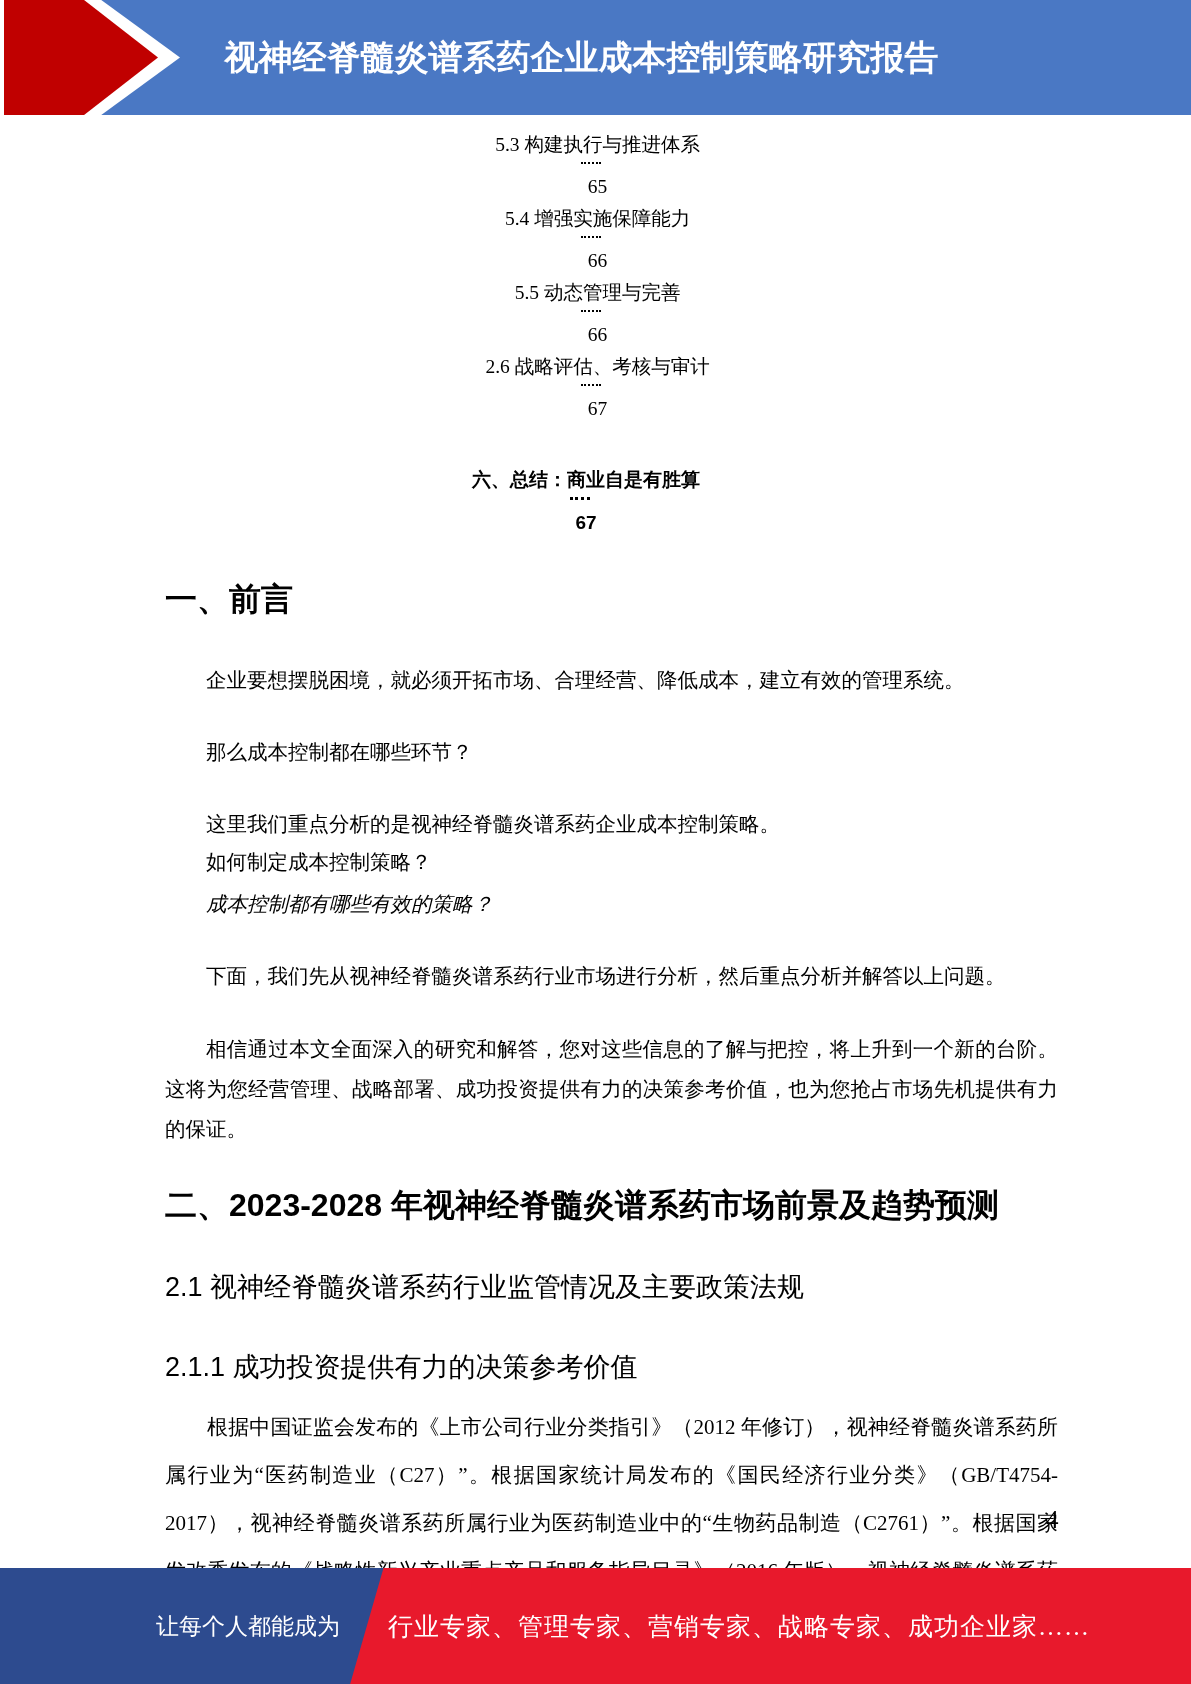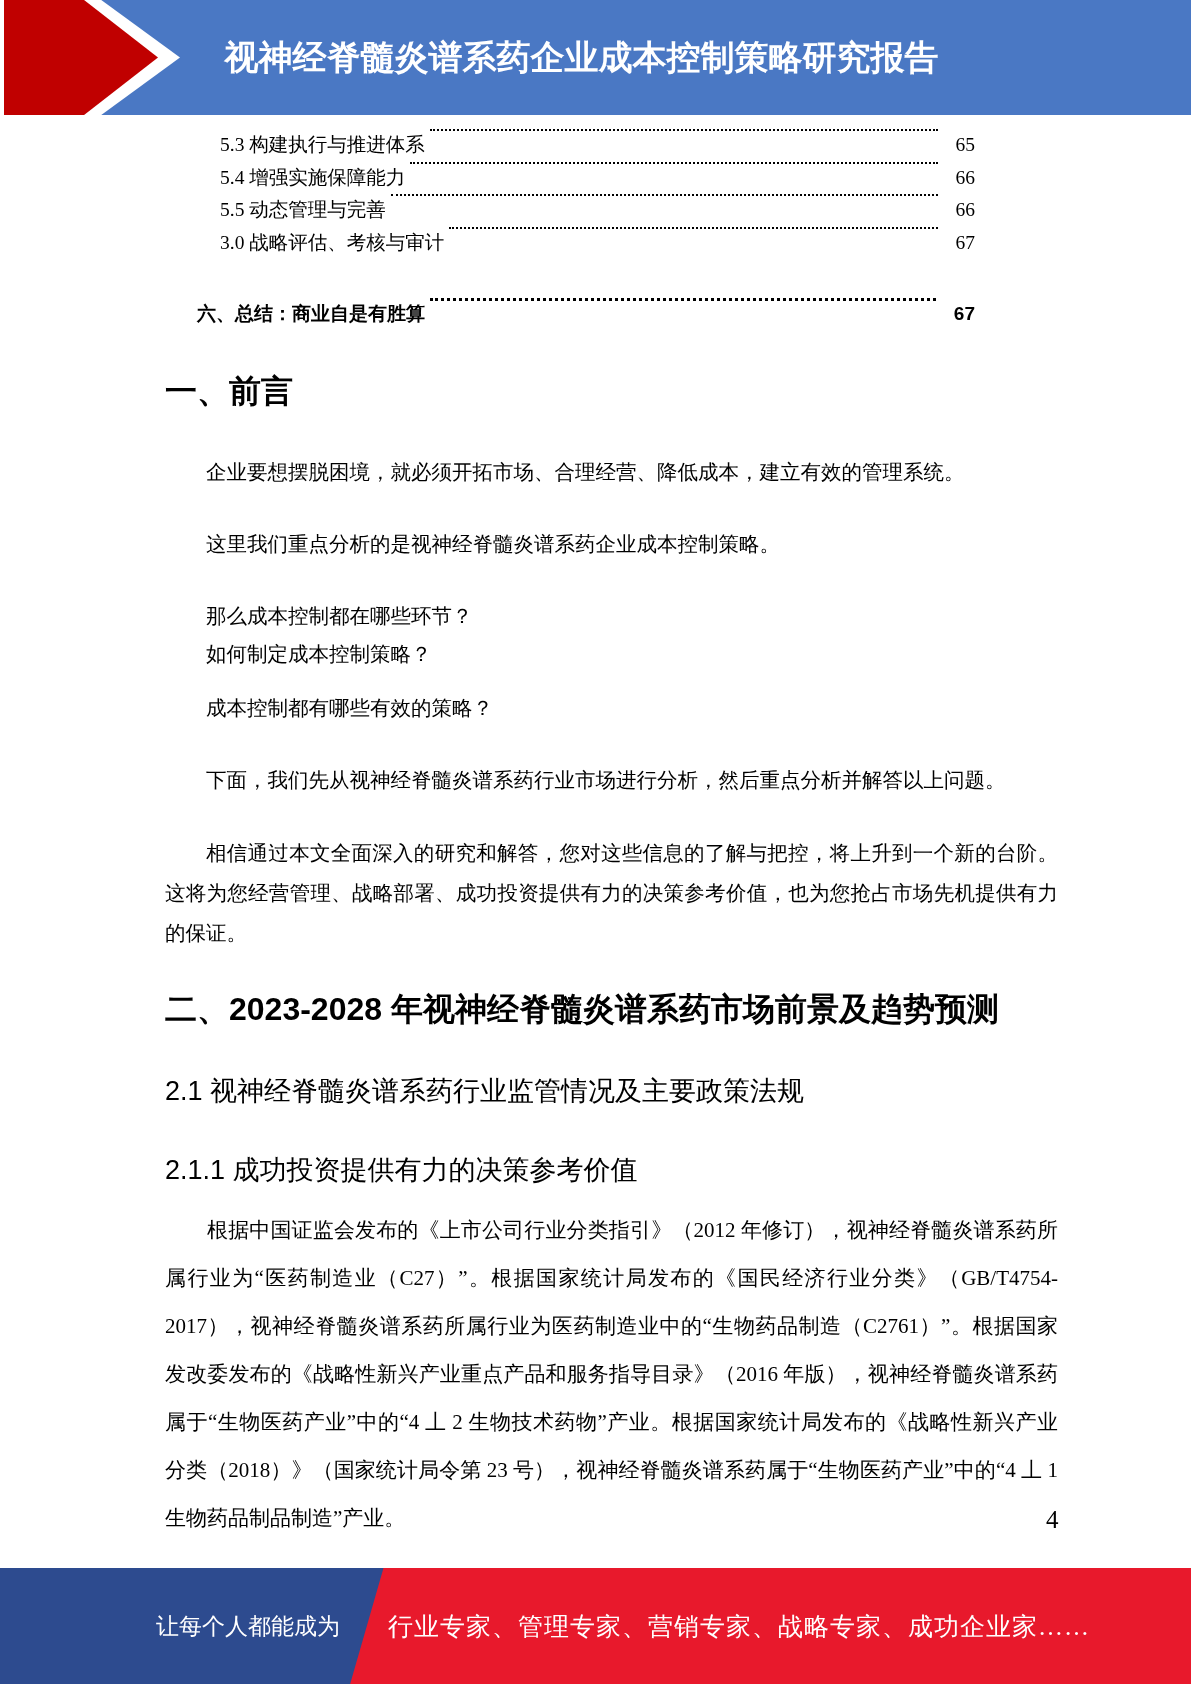--- a/index.html
+++ b/index.html
@@ -37,21 +37,21 @@
     display: flex; align-items: center; justify-content: center;
     color: #ffffff;
     font-family: "Liberation Sans", "DejaVu Sans", sans-serif;
     font-weight: bold;
     font-size: 34px;
     white-space: nowrap;
   }
 
   
   .toc { margin: 14px 216px 0 133px; font-size: 19.5px; }
-  .toc-row { display: flex; align-items: flex-start; line-height: 32.5px; cursor: pointer; }
+  .toc-row { display: flex; align-items: center; line-height: 32.5px; cursor: pointer; flex-direction: column; }
   .toc-row.sub { padding-left: 39px; }
   .toc-label { white-space: nowrap; }
   .toc-dots { flex: 1; border-bottom: 2.4px dotted #000; margin: 0 2px 7px 5px; min-width: 20px; }
   .toc-page { white-space: nowrap; }
   .toc-row.final { font-weight: bold; font-family: "Liberation Sans", "DejaVu Sans", sans-serif; font-size: 19px; margin-top: 39px; }
   .toc-row.final .toc-dots { border-bottom-width: 3px; }
 
   
   .h-chapter {
     margin: 38px 133px 0 133px;
@@ -141,39 +141,39 @@
       <span class="toc-label">5.4  增强实施保障能力</span>
       <span class="toc-dots"></span>
       <span class="toc-page">66</span>
     </div>
     <div class="toc-row sub">
       <span class="toc-label">5.5  动态管理与完善</span>
       <span class="toc-dots"></span>
       <span class="toc-page">66</span>
     </div>
     <div class="toc-row sub">
-      <span class="toc-label">3.0  战略评估、考核与审计</span>
+      <span class="toc-label">2.6  战略评估、考核与审计</span>
       <span class="toc-dots"></span>
       <span class="toc-page">67</span>
     </div>
     <div class="toc-row final">
       <span class="toc-label">六、总结：商业自是有胜算</span>
       <span class="toc-dots"></span>
       <span class="toc-page">67</span>
     </div>
   </div>
 
   <h1 class="h-chapter" style="margin-top:40px;">一、前言</h1>
 
   <p class="para indent mt-lg">企业要想摆脱困境，就必须开拓市场、合理经营、降低成本，建立有效的管理系统。</p>
+  <p class="para indent mt-md" style="margin-bottom:0;">那么成本控制都在哪些环节？</p>
+
   <p class="para indent mt-md">这里我们重点分析的是视神经脊髓炎谱系药企业成本控制策略。</p>
-
-  <p class="para indent mt-md" style="margin-bottom:0;">那么成本控制都在哪些环节？</p>
   <p class="para indent mt-sm" style="margin-top:0;margin-bottom:0;">如何制定成本控制策略？</p>
-  <p class="para indent mt-sm" style="margin-top:16px;">成本控制都有哪些有效的策略？</p>
+  <p class="para indent mt-sm" style="margin-top:4px;font-style:italic;">成本控制都有哪些有效的策略？</p>
 
   <p class="para indent mt-md">下面，我们先从视神经脊髓炎谱系药行业市场进行分析，然后重点分析并解答以上问题。</p>
   <p class="para indent mt-md just" style="line-height:40px;">相信通过本文全面深入的研究和解答，您对这些信息的了解与把控，将上升到一个新的台阶。这将为您经营管理、战略部署、成功投资提供有力的决策参考价值，也为您抢占市场先机提供有力的保证。</p>
 
   <h1 class="h-chapter" style="margin-top:36px;">二、2023-2028 年视神经脊髓炎谱系药市场前景及趋势预测</h1>
   <h2 class="h-sub">2.1 视神经脊髓炎谱系药行业监管情况及主要政策法规</h2>
   <h2 class="h-sub">2.1.1 成功投资提供有力的决策参考价值</h2>
 
   <p class="body-211">根据中国证监会发布的《上市公司行业分类指引》（2012 年修订），视神经脊髓炎谱系药所属行业为“医药制造业（C27）”。根据国家统计局发布的《国民经济行业分类》（GB/T4754-2017），视神经脊髓炎谱系药所属行业为医药制造业中的“生物药品制造（C2761）”。根据国家发改委发布的《战略性新兴产业重点产品和服务指导目录》（2016 年版），视神经脊髓炎谱系药属于“生物医药产业”中的“4 丄 2 生物技术药物”产业。根据国家统计局发布的《战略性新兴产业分类（2018）》（国家统计局令第 23 号），视神经脊髓炎谱系药属于“生物医药产业”中的“4 丄 1 生物药品制品制造”产业。</p>
 

